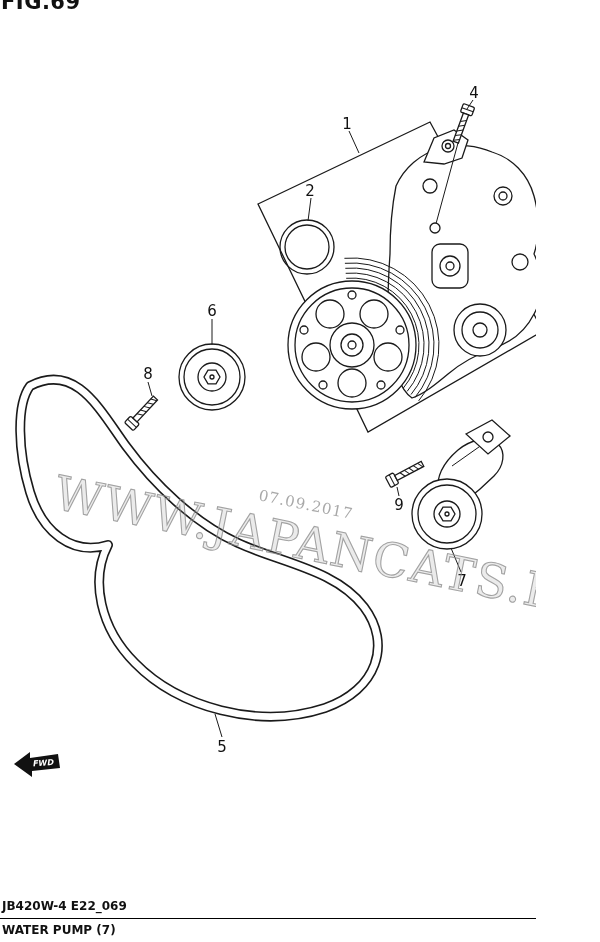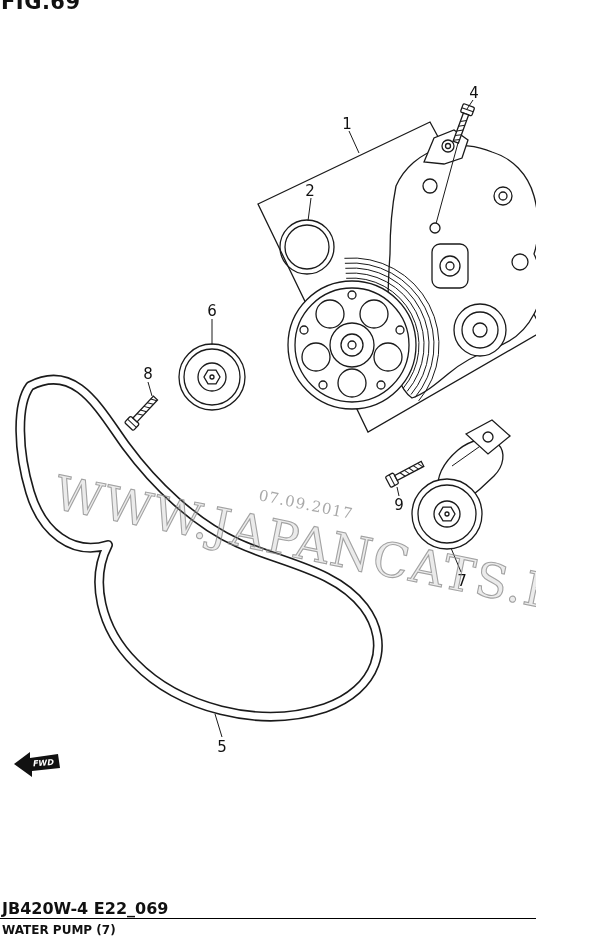--- a/index.html
+++ b/index.html
@@ -1,21 +1,21 @@
 <!DOCTYPE html>
 <html><head>
 <meta charset="utf-8">
 <style>
   html,body{margin:0;padding:0;background:#fff;}
   .page{position:relative;width:536px;height:942px;background:#fff;overflow:hidden;
         font-family:"DejaVu Sans",sans-serif;color:#111;}
   .fig-label{position:absolute;top:-10px;left:1px;font-size:21px;font-weight:bold;
              letter-spacing:.5px;}
   .diagram{position:absolute;left:0;top:0;}
-  .bottom-code{position:absolute;left:2px;top:899px;font-size:16px;font-weight:bold;}
+  .bottom-code{position:absolute;left:2px;top:899px;font-size:12px;font-weight:bold;}
   .rule{position:absolute;left:0;top:918px;width:600px;border-top:1.6px solid #000;}
   .sheet-title{position:absolute;left:2px;top:923px;font-size:12px;font-weight:bold;}
   
   .ln{stroke:#1a1a1a;fill:none;stroke-width:1.3;}
   .thin{stroke:#1a1a1a;fill:none;stroke-width:1;}
   .fw{fill:#ffffff;stroke:#1a1a1a;stroke-width:1.3;}
   .num{font-size:15px;fill:#111;text-anchor:middle;font-family:"DejaVu Sans",sans-serif;}
   .wm-big{font-family:"DejaVu Serif",serif;font-size:47px;letter-spacing:2px;
           fill:rgba(140,140,140,0.22);stroke:#8c8c8c;stroke-width:1.1;opacity:.8;}
   .wm-date{font-family:"DejaVu Serif",serif;font-size:15px;fill:#9a9a9a;

